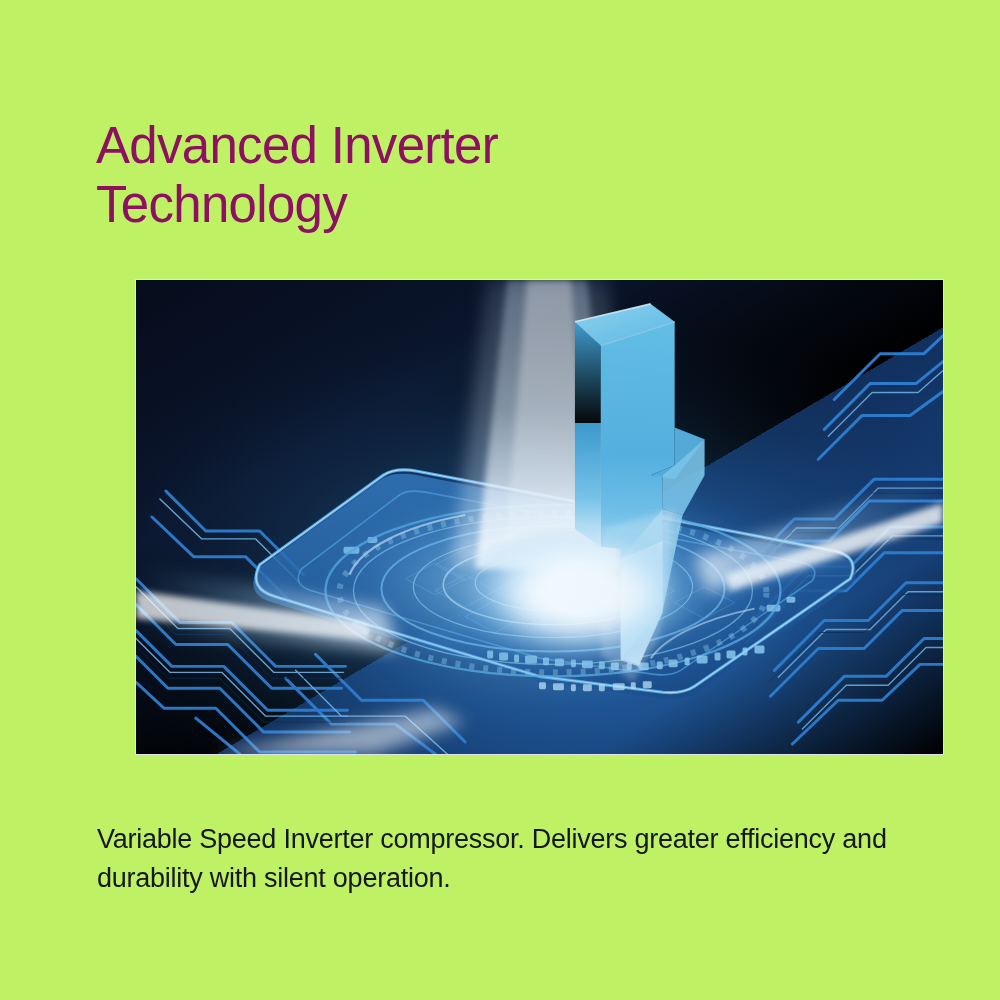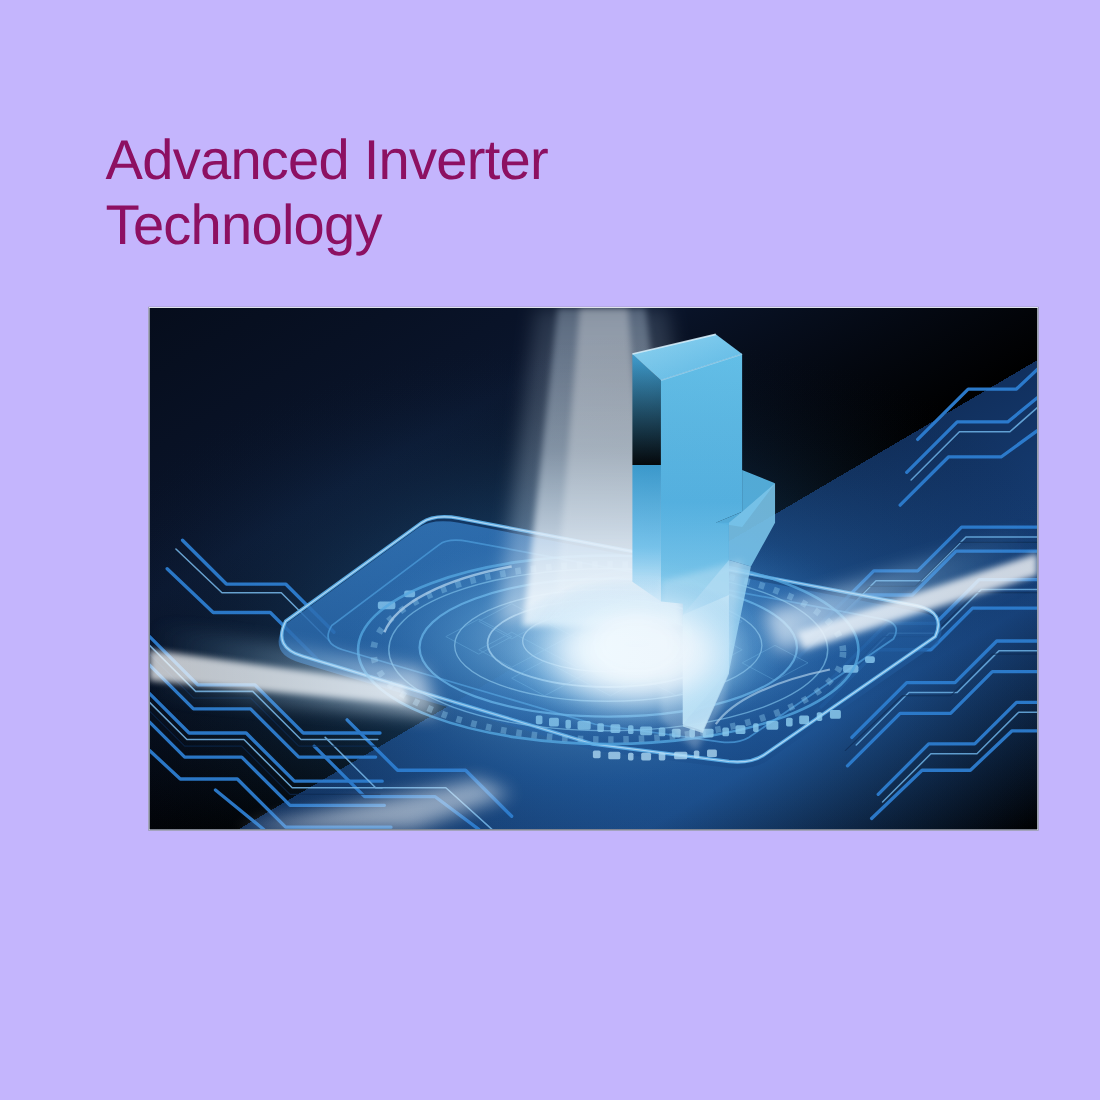--- a/index.html
+++ b/index.html
@@ -12,21 +12,21 @@
   }
   body {
     background: #ffffff;
     font-family: "Liberation Sans", sans-serif;
   }
 
   .page {
     position: relative;
     width: 1000px;
     height: 1000px;
-    background: #c4b5fd;
+    background: #bef264;
     box-sizing: border-box;
   }
 
   
   .feature-title {
     position: absolute;
     left: 96px;
     top: 82px;
     width: 700px;
     font-size: 51px;
@@ -374,14 +374,15 @@
           <path d="M250 330 L0 286 L0 356 L262 372 Z" fill="url(#flareL)" filter="url(#blurMd)" opacity="0.8"></path>
           <path d="M232 344 L0 312 L0 340 L236 362 Z" fill="#ffffff" filter="url(#blurSm)" opacity="0.75"></path>
           <path d="M300 430 L80 476 L240 476 L330 444 Z" fill="#ffffff" filter="url(#blurMd)" opacity="0.55"></path>
         </g>
 
         <rect x="0" y="0" width="809" height="476" fill="url(#bgHaze)" opacity="0.25"></rect>
       </g>
     </svg>
   </figure>
 
+  <p class="feature-caption">Variable Speed Inverter compressor. Delivers greater efficiency and durability with silent operation.</p>
 
 </div>
 
 </body></html>

